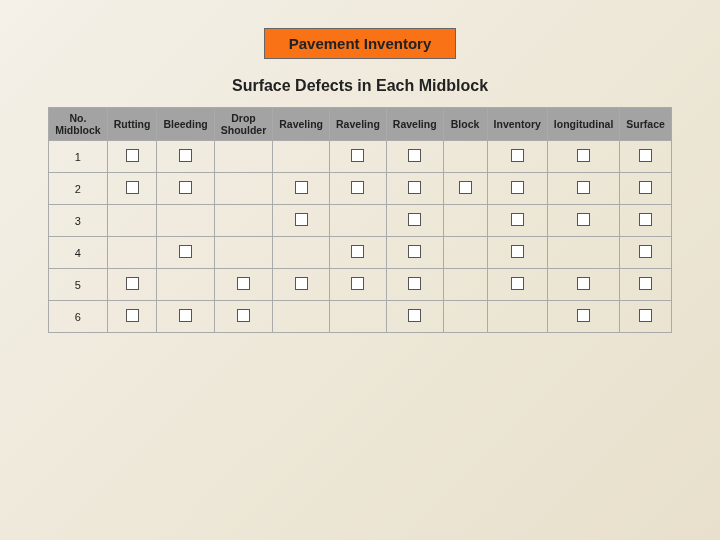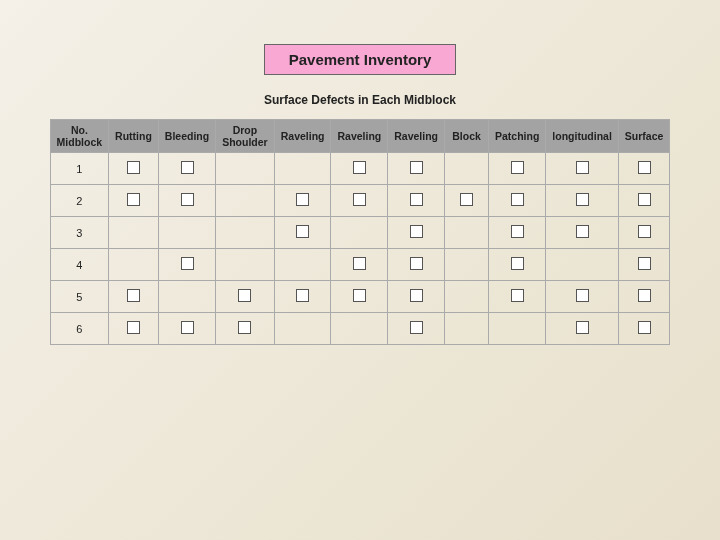--- a/index.html
+++ b/index.html
@@ -9,32 +9,32 @@
       width: 720px;
       height: 540px;
       display: flex;
       flex-direction: column;
       align-items: center;
       font-family: Arial, sans-serif;
       overflow: hidden;
     }
 
     .title-box {
-      margin-top: 44px;
+      margin-top: 28px;
       border: 1.5px solid #666;
       padding: 6px 24px;
-      background: #f9a8d4;
+      background: #f97316;
       font-size: 15px;
       font-weight: bold;
       color: #222;
     }
 
     .subtitle {
       margin-top: 18px;
-      font-size: 12px;
+      font-size: 16px;
       font-weight: bold;
       color: #222;
       margin-bottom: 12px;
     }
 
     table {
       border-collapse: collapse;
       font-size: 11px;
       color: #222;
     }
@@ -77,21 +77,21 @@
   <thead>
     <tr>
       <th>No.<br>Midblock</th>
       <th>Rutting</th>
       <th>Bleeding</th>
       <th>Drop<br>Shoulder</th>
       <th>Raveling</th>
       <th>Raveling</th>
       <th>Raveling</th>
       <th>Block</th>
-      <th>Patching</th>
+      <th>Inventory</th>
       <th>longitudinal</th>
       <th>Surface</th>
     </tr>
   </thead>
   <tbody id="table-body">
   <tr>
         <td>1</td>
         <td class="checkbox-cell"><span class="cb"></span></td>
         <td class="checkbox-cell"><span class="cb"></span></td>
         <td class="checkbox-cell"></td>

